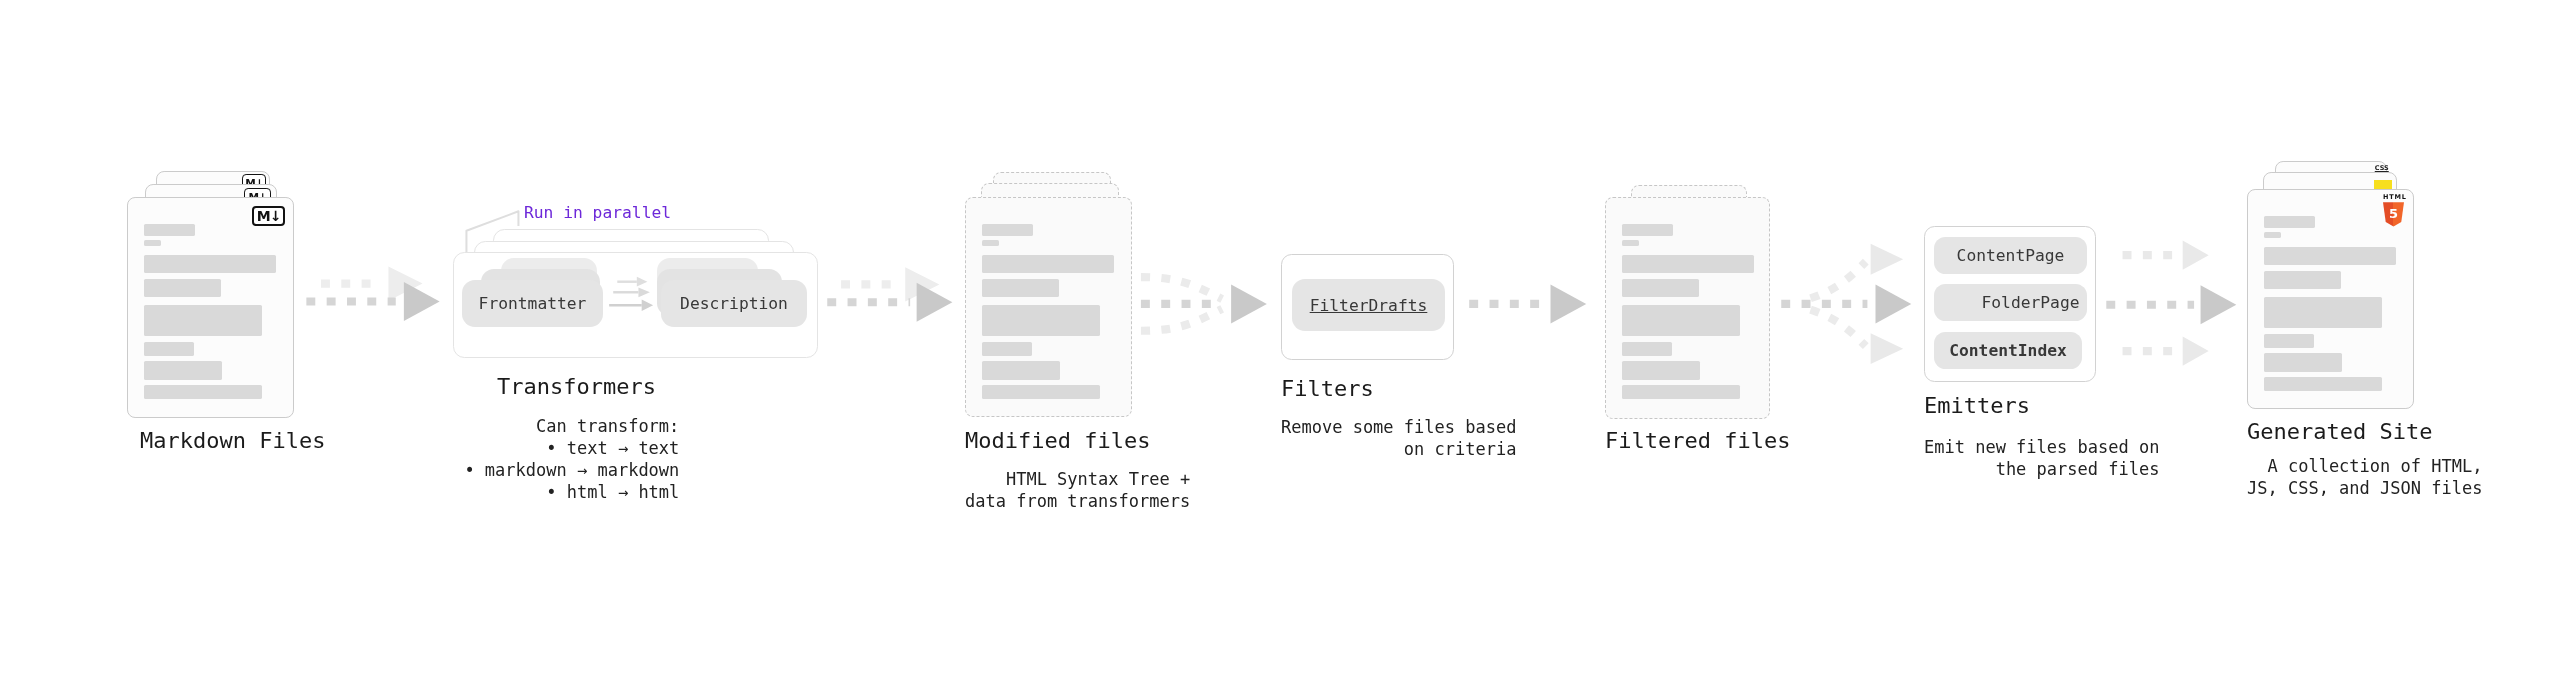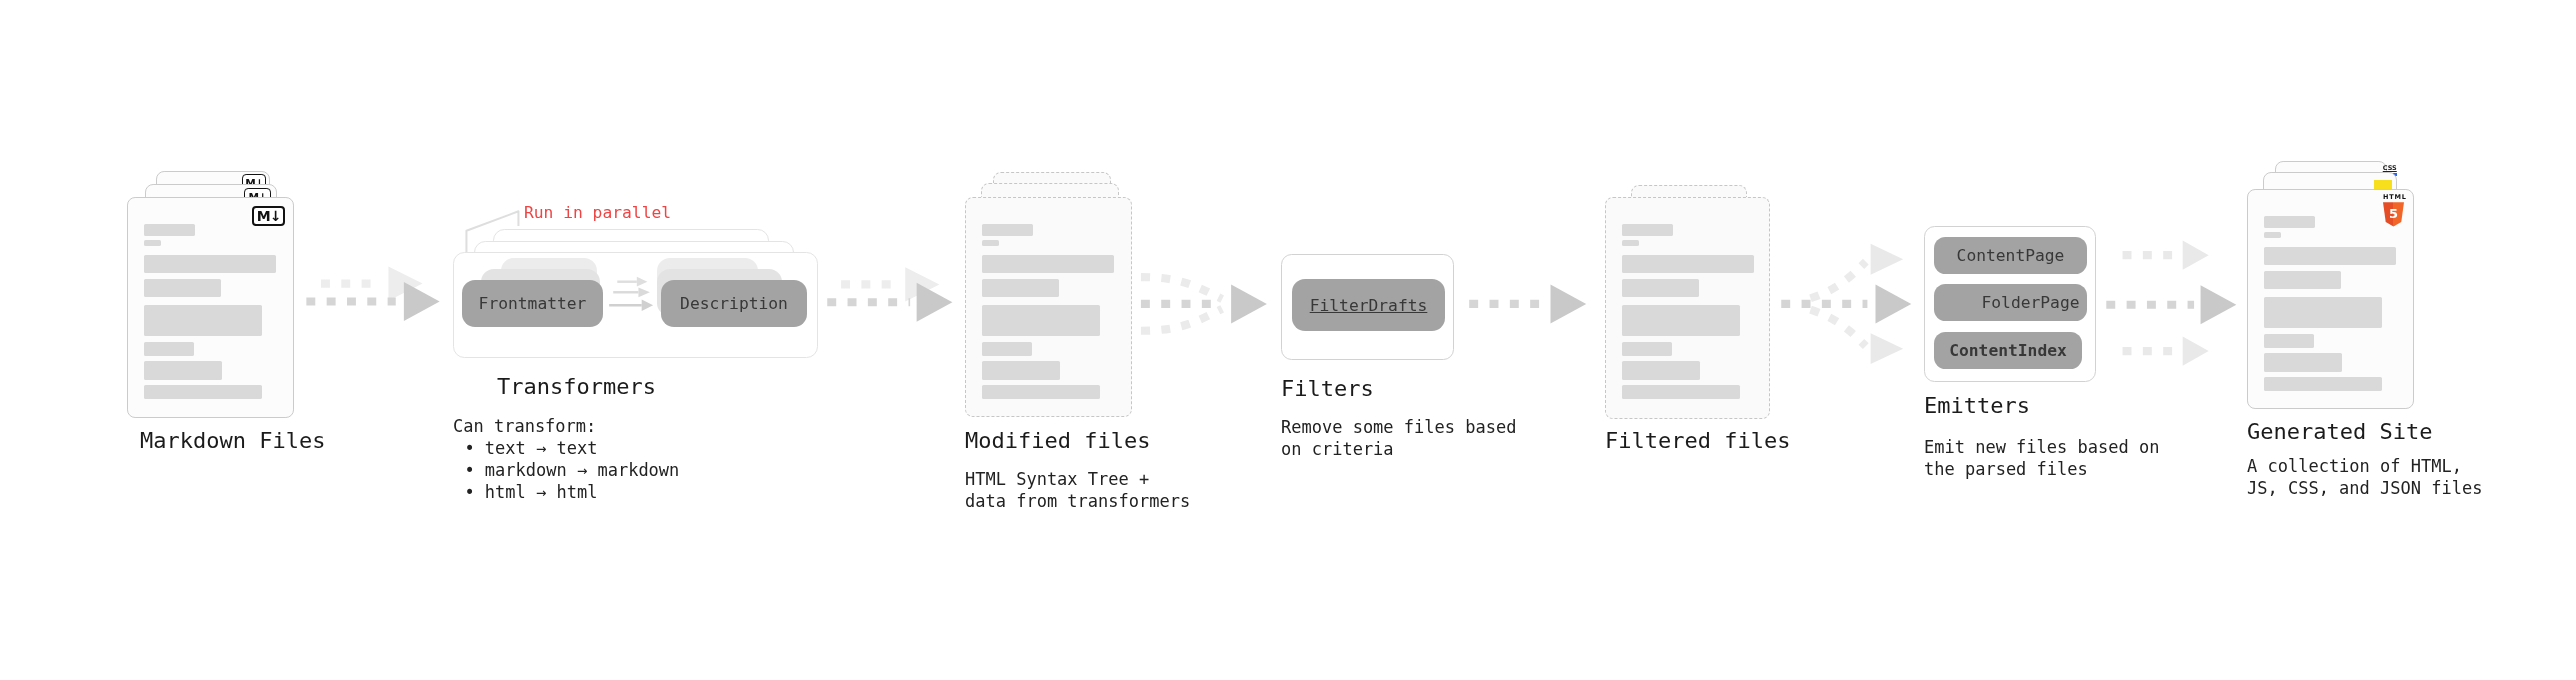--- a/index.html
+++ b/index.html
@@ -48,29 +48,29 @@
   .html5-badge{position:absolute;width:21px;text-align:center;font-family:"DejaVu Sans", sans-serif;}
   .html5-badge .h5label{display:block;font-size:6.5px;font-weight:bold;letter-spacing:0.8px;color:#111;line-height:7.3px;}
   .html5-badge .shield{display:block;width:21px;height:24.4px;margin-top:0.8px;
       background:linear-gradient(90deg,#e44d26 50%,#f16529 50%);
       clip-path:polygon(0 0,100% 0,87% 81%,50% 100%,13% 81%);
       color:#fff;font-size:13px;font-weight:bold;line-height:23px;text-align:center;}
 
   
   .panel{position:absolute;border:1.6px solid #e4e4e4;border-radius:11.4px;background:#fff;box-sizing:border-box;}
   .holder{position:absolute;border:1.6px solid #d2d2d2;border-radius:10.6px;background:#fff;box-sizing:border-box;}
-  .chip{position:absolute;background:#a3a3a3;border-radius:13px;display:flex;align-items:center;justify-content:center;
+  .chip{position:absolute;background:#e5e5e5;border-radius:13px;display:flex;align-items:center;justify-content:center;
         font-size:16.3px;color:#383838;box-sizing:border-box;}
   .chip.g1{background:#e3e3e3;}
   .chip.g2{background:#ececec;}
   .chip.r14{border-radius:11.4px;}
 
-  .annotation{position:absolute;font-size:16.3px;color:#ef4444;white-space:nowrap;}
+  .annotation{position:absolute;font-size:16.3px;color:#6d28d9;white-space:nowrap;}
   .nlabel{position:absolute;font-size:22px;color:#1b1b1b;white-space:nowrap;}
-  .ndesc{position:absolute;font-size:17px;color:#222;white-space:nowrap;line-height:22px;}
+  .ndesc{position:absolute;font-size:17px;color:#222;white-space:nowrap;line-height:22px;text-align:right;}
   .ndesc .ind{padding-left:11.4px;}
 </style>
 </head>
 <body>
 
 <div class="canvas">
 
   <svg class="overlay" width="2576" height="681" viewBox="0 0 3170 838">
     <g>
       <line class="dash ghost" x1="395" y1="349" x2="468" y2="349"></line>
@@ -224,21 +224,21 @@
     <div class="chip r14" style="left:1934px;top:332px;width:148px;height:37px;font-weight:bold;">ContentIndex</div>
     <div class="nlabel" style="left:1924px;top:393px;">Emitters</div>
     <div class="ndesc" style="left:1924px;top:436px;">
       <div>Emit new files based on</div>
       <div>the parsed files</div>
     </div>
   </div>
 
   <div>
     <div class="doc" style="left:2275px;top:161px;width:112px;height:195px;">
-      <span class="css-badge" style="left:104px;top:3.3px;width:19.5px;text-decoration:underline;"><span>CSS</span><span class="ubar"></span></span>
+      <span class="css-badge" style="left:96px;top:3.3px;width:19.5px;text-decoration:underline;"><span>CSS</span><span class="ubar"></span></span>
     </div>
     <div class="doc" style="left:2263px;top:172px;width:134px;height:203px;">
       <span class="js-badge" style="left:110px;top:6.5px;width:18px;height:19.5px;"></span>
     </div>
     <div class="doc" style="left:2247px;top:189px;width:167px;height:220px;">
       <span class="html5-badge" style="left:135px;top:4.1px;">
         <span class="h5label">HTML</span>
         <span class="shield">5</span>
       </span>
       <span class="bars">

